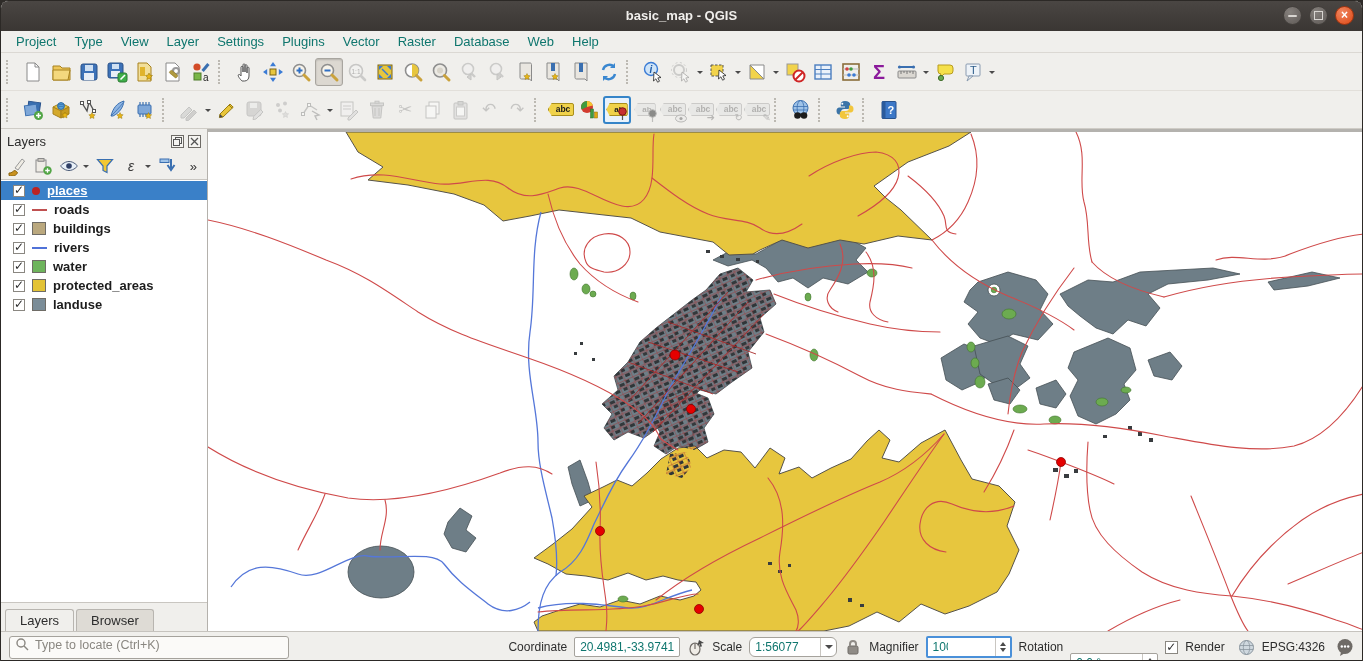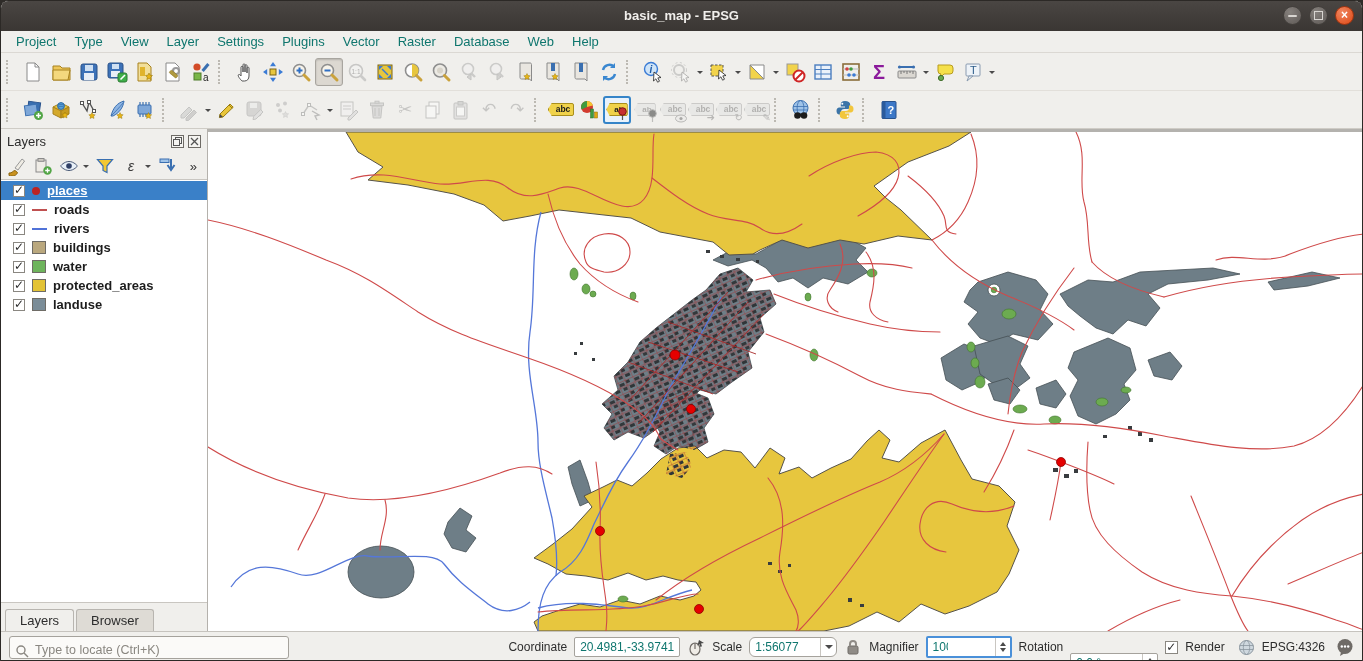--- a/index.html
+++ b/index.html
@@ -57,21 +57,21 @@
   .lrow[data-selected="true"] .lname{color:#fff;text-decoration:underline;}
   .ptabs{height:28px;flex:none;display:flex;align-items:flex-end;padding-left:4px;gap:2px;background:#f0efec;}
   .ptab{font-size:13px;color:#2d2d2d;padding:3px 14px;border:1px solid #b8b5b0;border-bottom:none;background:#dedbd5;border-radius:3px 3px 0 0;}
   .ptab[data-active="true"]{background:#f0efec;font-weight:400;position:relative;top:0px;}
   
   .mapwrap{position:absolute;left:207px;top:128px;width:1156px;height:502px;background:#fff;}
   .mapstrip{position:absolute;left:0;top:0;width:100%;height:3px;background:#b4b2ae;}
   .mapwrap svg{position:absolute;left:0;top:3px;width:1156px;height:499px;}
   
   .status{position:absolute;left:0;top:630px;width:100%;height:31px;background:#f0efec;border-top:1px solid #c6c3be;display:flex;align-items:center;padding:0 8px;box-sizing:border-box;gap:7px;font-size:12px;color:#2d2d2d;}
-  .locator{width:268px;height:21px;border:1px solid #a5a29c;border-radius:3px;background:#fbfaf8;display:flex;align-items:flex-end;padding:0 5px;gap:4px;flex:none;}
+  .locator{width:268px;height:21px;border:1px solid #a5a29c;border-radius:3px;background:#fbfaf8;display:flex;align-items:flex-start;padding:0 5px;gap:4px;flex:none;}
   .locator input{border:none;outline:none;background:transparent;font-size:12.5px;color:#333;width:100%;font-family:inherit;}
   .locator input::placeholder{color:#8a8781;}
   .slabel{flex:none;}
   .sfield{height:20px;border:1px solid #a5a29c;border-radius:2px;background:#fff;display:flex;align-items:center;box-sizing:border-box;flex:none;}
   .sfield input{border:none;outline:none;font-size:12px;color:#0f766e;padding:0 5px;font-family:inherit;width:100%;background:transparent;}
   .coord{width:106px;}
   .scale{width:88px;border-radius:6px;}
   .spin{width:86px;}
   .spin.focus{border:2px solid #4a90d9;height:22px;gap:42px;}
   .rot{width:88px;margin-top:32px;}
@@ -84,21 +84,21 @@
   .rcb{width:13px;height:13px;background:#fff;border:1px solid #8a8781;box-sizing:border-box;position:relative;flex:none;}
   .rcb::after{content:"✓";position:absolute;left:0px;top:-2px;font-size:12px;color:#2d2d2d;}
   .sico{flex:none;display:inline-flex;}
 </style>
 </head>
 <body>
 
 <div class="window">
 
   <div class="titlebar">
-    <div class="title">basic_map - EPSG</div>
+    <div class="title">basic_map - QGIS</div>
     <div class="winbtns">
       <span class="wctl min">
           <span class="bar"></span>
         </span>
       <span class="wctl max">
           <span class="box"></span>
         </span>
       <span class="wctl close">
           <span class="x">×</span>
         </span>
@@ -614,28 +614,28 @@
         </div>
 
         <div class="lrow">
           <span class="lcb"></span>
           <span class="sym" data-type="line" style="background: rgb(192, 80, 80);"></span>
           <span class="lname">roads</span>
         </div>
 
         <div class="lrow">
           <span class="lcb"></span>
+          <span class="sym" data-type="fill" style="background: rgb(186, 168, 126);"></span>
+          <span class="lname">buildings</span>
+        </div>
+
+        <div class="lrow">
+          <span class="lcb"></span>
           <span class="sym" data-type="line" style="background: rgb(80, 114, 216);"></span>
           <span class="lname">rivers</span>
-        </div>
-
-        <div class="lrow">
-          <span class="lcb"></span>
-          <span class="sym" data-type="fill" style="background: rgb(186, 168, 126);"></span>
-          <span class="lname">buildings</span>
         </div>
 
         <div class="lrow">
           <span class="lcb"></span>
           <span class="sym" data-type="fill" style="background: rgb(110, 180, 92);"></span>
           <span class="lname">water</span>
         </div>
 
         <div class="lrow">
           <span class="lcb"></span>

